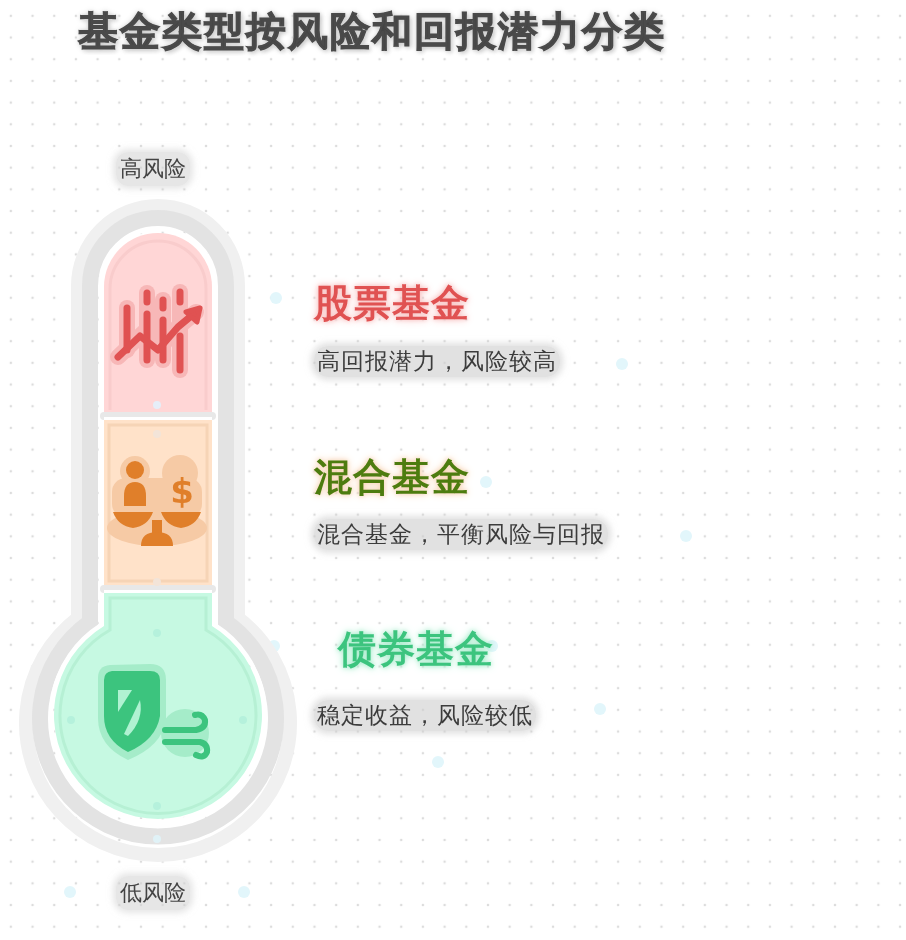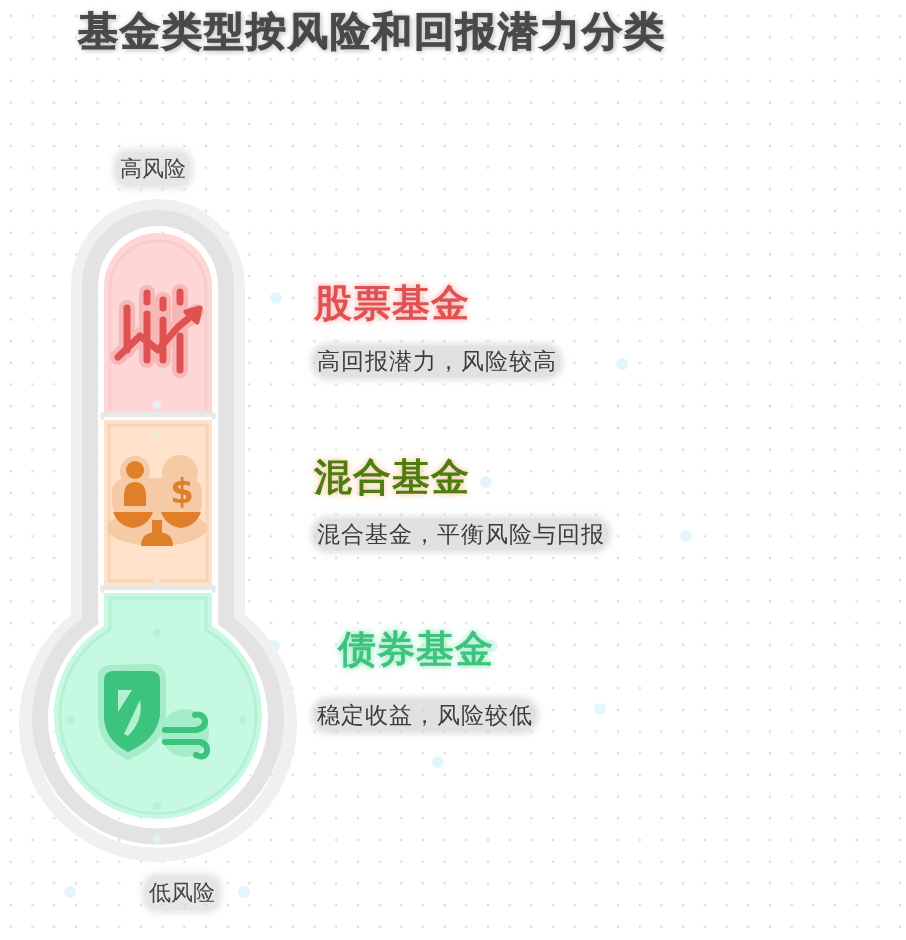--- a/index.html
+++ b/index.html
@@ -36,21 +36,21 @@
     box-shadow: 0 0 6px 3px rgba(205,205,205,0.6);
   }
   .bubble { position: absolute; width: 12px; height: 12px; border-radius: 50%; background: #e2f6fb; }
 </style>
 </head>
 <body>
 
 <div class="title">基金类型按风险和回报潜力分类</div>
 
 <div class="axis-label" style="left:116px; top:152px;">高风险</div>
-<div class="axis-label" style="left:116px; top:876px;margin-left:29px;">低风险</div>
+<div class="axis-label" style="left:116px; top:876px;">低风险</div>
 
 <div class="bubble" style="left:270px;top:292px"></div>
 <div class="bubble" style="left:616px;top:358px"></div>
 <div class="bubble" style="left:480px;top:476px"></div>
 <div class="bubble" style="left:680px;top:530px"></div>
 <div class="bubble" style="left:486px;top:640px"></div>
 <div class="bubble" style="left:594px;top:703px"></div>
 <div class="bubble" style="left:432px;top:756px"></div>
 <div class="bubble" style="left:64px;top:886px"></div>
 <div class="bubble" style="left:238px;top:886px"></div>

